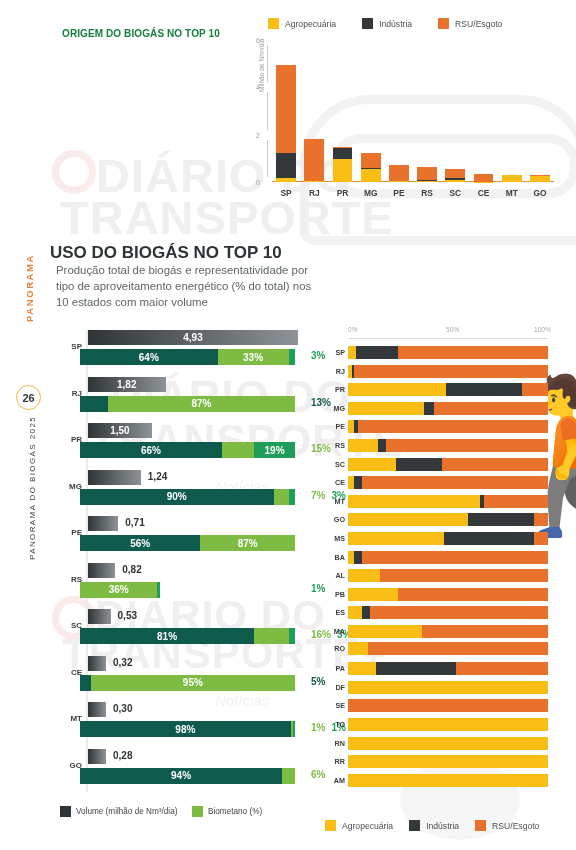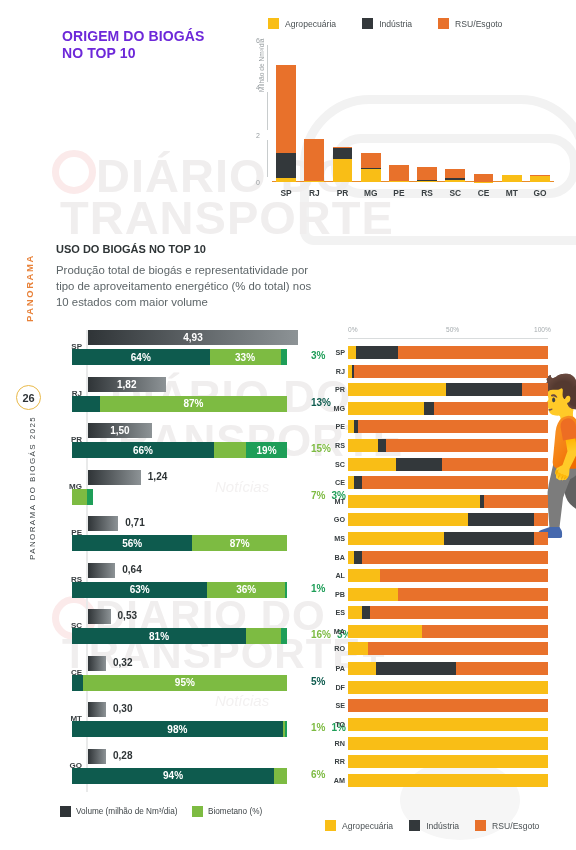--- a/index.html
+++ b/index.html
@@ -63,21 +63,21 @@
   }
   .rail-sub {
     position:absolute; left: 28px; top: 560px;
     transform: rotate(-90deg); transform-origin: left top;
     font-size: 8px; letter-spacing: 1.4px; color: #3c4245; white-space: nowrap;
   }
 
   
   .s1-title {
     position:absolute; left: 62px; top: 28px; width: 160px;
-    font-size: 14px; font-weight: bold; line-height: 1.22; color: #6d28d9;
+    font-size: 10px; font-weight: bold; line-height: 1.22; color: #15803d;
     letter-spacing: .1px; z-index:2;
   }
   .s1-desc {
     position:absolute; left: 62px; top: 66px; width: 160px;
     font-size: 11.6px; line-height: 1.42; color: #5d6568; z-index:2;
   }
 
   .chart1 { position:absolute; left: 226px; top: 18px; width: 330px; height: 200px; z-index:2; }
   .c1-legend { position:absolute; left: 42px; top: 0px; display:flex; gap: 26px; align-items:center; }
   .lg { display:flex; align-items:center; gap: 6px; font-size: 8.6px; color: #4b5154; }
@@ -98,22 +98,22 @@
   .c1-xaxis { position:absolute; left: 30px; right: 0; bottom: 18px; height: 1.5px; background: #e98b28; }
   .c1-xlabels { position:absolute; left: 30px; right:0; bottom: 2px; display:flex; }
   .c1-xl { flex:1; text-align:center; font-size: 8.4px; font-weight: bold; color: #3a4043; }
   .c1-caption {
     position:absolute; left: 36px; top: 200px; width: 300px; text-align:center;
     font-size: 8.3px; color: #9aa0a3;
   }
 
   
   .s2-title {
-    position:absolute; left: 56px; top: 243px; width: 280px;
-    font-size: 11px; font-weight: bold; color: #2e3436; z-index:2;
+    position:absolute; left: 50px; top: 243px; width: 280px;
+    font-size: 17px; font-weight: bold; color: #2e3436; z-index:2;
   }
   .s2-desc {
     position:absolute; left: 56px; top: 263px; width: 268px;
     font-size: 11.4px; line-height: 1.40; color: #5d6568; z-index:2;
   }
   .s2-right-desc {
     position:absolute; left: 331px; top: 282px; width: 215px;
     font-size: 11.4px; line-height: 1.40; color: #5d6568; z-index:2;
   }
 
@@ -127,21 +127,21 @@
   }
   .c2-vbar-wrap { position:absolute; left: 32px; top: 0; height: 15px; }
   .c2-vbar {
     height: 15px; background: linear-gradient(90deg, #2f3437 0%, #8d9396 100%);
     display:flex; align-items:center; justify-content:center;
   }
   .c2-vval-in { font-size: 10px; font-weight: bold; color: #fff; }
   .c2-vval-out {
     position:absolute; top: 1px; font-size: 10px; font-weight: bold; color: #2e3436;
   }
-  .c2-pbar-wrap { position:absolute; left: 16px; top: 19px; height: 32px; display:flex;border-radius:7px; }
+  .c2-pbar-wrap { position:absolute; left: 24px; top: 19px; height: 32px; display:flex;border-radius:7px; }
   .c2-pseg { height: 16px; display:flex; align-items:center; justify-content:center; }
   .c2-plabel-in { font-size: 10px; font-weight: bold; color: #fff; }
   .c2-plabels-out { position:absolute; top: 20px; display:flex; gap: 6px; }
   .c2-plabels-out span { font-size: 10px; font-weight: bold; }
 
   
   .chart3 { position:absolute; left: 328px; top: 326px; width: 230px; height: 475px; z-index:2; }
   .c3-axis { position:absolute; left: 20px; top: 12px; width: 200px; height: 1px; background: #d9dcdd; }
   .c3-tk { position:absolute; top: 0px; font-size: 6.6px; color: #a5abae; }
   .c3-row { position:absolute; left: 0; width: 100%; height: 13px; }
@@ -364,20 +364,23 @@
             <span style="color: rgb(125, 187, 66);">15%</span>
           </div>
         </div>
         <div class="c2-row" style="top: 139.5px;">
           <div class="c2-state" style="top: 12px;">MG</div>
           <div class="c2-vbar-wrap" style="width: 52.8195px;">
             <div class="c2-vbar" style="width: 52.8195px;"></div>
           </div>
           <div class="c2-vval-out" style="left: 91.8195px;">1,24</div>
           <div class="c2-pbar-wrap">
+            <div class="c2-pseg" style="width: 193.5px; background: rgb(14, 91, 78);">
+              <span class="c2-plabel-in">90%</span>
+            </div>
             <div class="c2-pseg" style="width: 15.05px; background: rgb(125, 187, 66);"></div>
             <div class="c2-pseg" style="width: 6.45px; background: rgb(30, 158, 88);"></div>
           </div>
           <div class="c2-plabels-out" style="left: 255px;">
             <span style="color: rgb(125, 187, 66);">7%</span>
             <span style="color: rgb(30, 158, 88);">3%</span>
           </div>
         </div>
         <div class="c2-row" style="top: 186px;">
           <div class="c2-state" style="top: 12px;">PE</div>
@@ -392,25 +395,22 @@
             <div class="c2-pseg" style="width: 94.6px; background: rgb(125, 187, 66);">
               <span class="c2-plabel-in">87%</span>
             </div>
           </div>
         </div>
         <div class="c2-row" style="top: 232.5px;">
           <div class="c2-state" style="top: 12px;">RS</div>
           <div class="c2-vbar-wrap" style="width: 27.2617px;">
             <div class="c2-vbar" style="width: 27.2617px;"></div>
           </div>
-          <div class="c2-vval-out" style="left: 66.2617px;">0,64</div>
-          <div class="c2-pbar-wrap">
-            <div class="c2-pseg" style="width: 135.45px; background: rgb(14, 91, 78);">
-              <span class="c2-plabel-in">63%</span>
-            </div>
+          <div class="c2-vval-out" style="left: 66.2617px;">0,82</div>
+          <div class="c2-pbar-wrap">
             <div class="c2-pseg" style="width: 77.4px; background: rgb(125, 187, 66);">
               <span class="c2-plabel-in">36%</span>
             </div>
             <div class="c2-pseg" style="width: 2.15px; background: rgb(30, 158, 88);"></div>
           </div>
           <div class="c2-plabels-out" style="left: 255px;">
             <span style="color: rgb(30, 158, 88);">1%</span>
           </div>
         </div>
         <div class="c2-row" style="top: 279px;">

